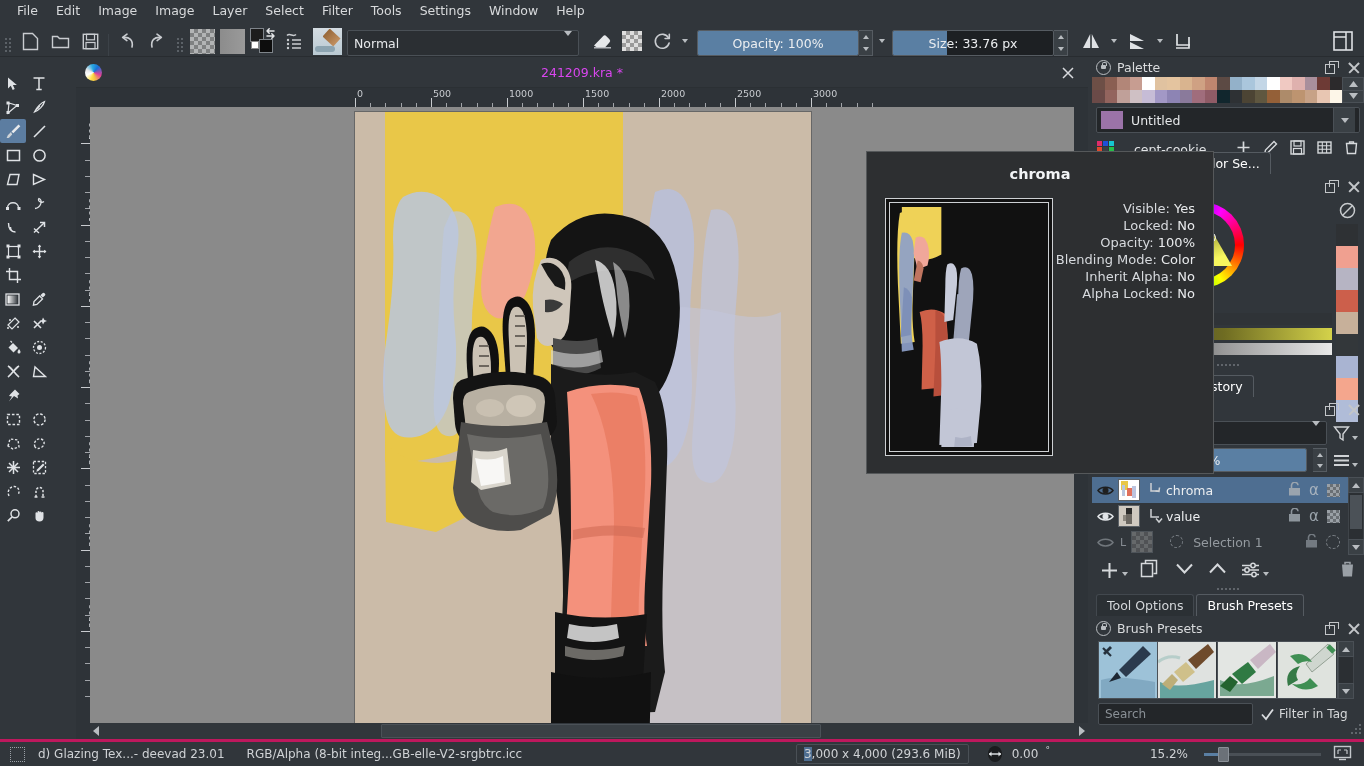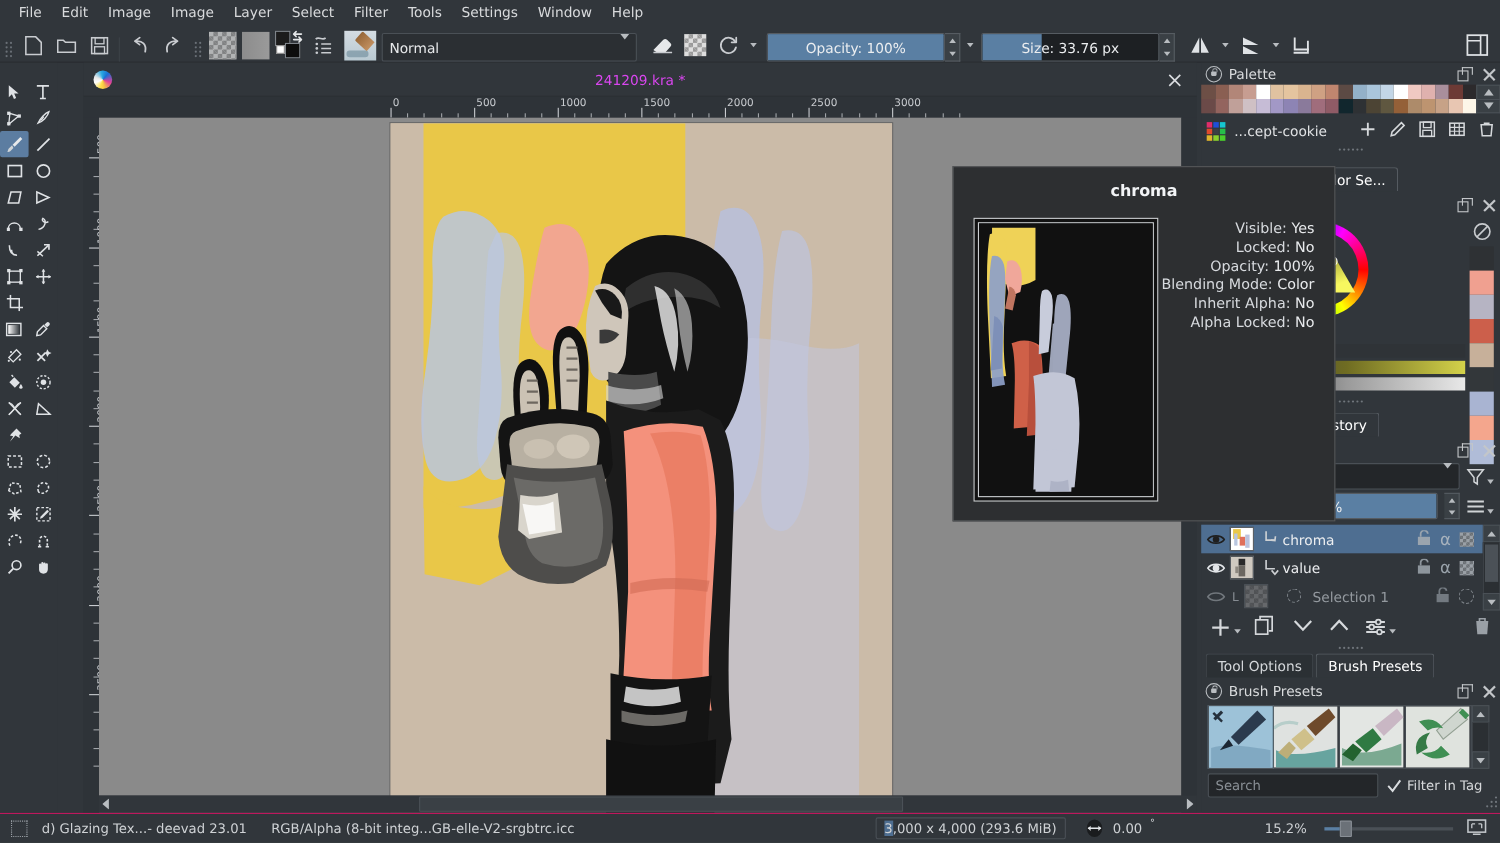--- a/index.html
+++ b/index.html
@@ -112,21 +112,21 @@
   .lr-icons{margin-left:auto;display:flex;gap:8px;align-items:center;padding-right:8px;}
   .lr-mini-ck{width:13px;height:13px;background-image:
       linear-gradient(45deg,#6a6f74 25%,transparent 25%,transparent 75%,#6a6f74 75%),
       linear-gradient(45deg,#6a6f74 25%,transparent 25%,transparent 75%,#6a6f74 75%);
     background-size:6px 6px;background-position:0 0,3px 3px;background-color:#9aa0a6;}
 
   .preset-tile{width:60px;height:58px;border:1px solid #4a5056;overflow:hidden;position:relative;}
   .search-box{height:22px;background:#232629;border:1px solid #4a5056;border-radius:2px;display:flex;align-items:center;padding:0 6px;color:#8a9096;font-size:12px;}
 
   
-  .statusbar{position:absolute;left:0;bottom:0;width:1364px;height:27px;background:#31363b;display:flex;align-items:center;border-top:1px solid #be185d;}
+  .statusbar{position:absolute;left:0;bottom:0;width:1364px;height:27px;background:#31363b;display:flex;align-items:center;border-top:3px solid #be185d;}
   .sb-txt{font-size:12px;color:#cfd2d5;white-space:nowrap;}
 
   
   .tooltip{position:absolute;left:866px;top:151px;width:348px;height:323px;background:#2d2f31;border:1px solid #55585a;z-index:50;}
   .tt-title{text-align:center;font-weight:bold;font-size:14.5px;color:#f2f4f6;margin-top:14px;}
   .tt-thumb{position:absolute;left:18px;top:46px;width:168px;height:258px;background:#121212;border:1px solid #cdd0d3;padding:3px;}
   .tt-thumb-in{width:100%;height:100%;border:1px solid #cdd0d3;position:relative;overflow:hidden;background:#111;}
   .tt-props{position:absolute;right:18px;top:48px;text-align:right;font-size:13px;line-height:17px;color:#e8eaec;}
 
   .lbl{color:#d7dade;}
@@ -801,20 +801,27 @@
                 <path d="M4.5 0 9 6H0z" fill="#b9bdc1"></path>
               </svg>
             </div>
           <div style="flex:1;background:#3a4045;border:1px solid #4a5056;border-top:none;display:flex;align-items:center;justify-content:center;">
               <svg width="9" height="6" viewBox="0 0 9 6">
                 <path d="M4.5 6 0 0h9z" fill="#b9bdc1"></path>
               </svg>
             </div>
         </div>
       </div>
+      <div class="pal-combo">
+        <span class="chip"></span>
+        <span class="nm">Untitled</span>
+        <span class="btn">
+            <span class="arrow-dn"></span>
+          </span>
+      </div>
       <div class="pal-row2">
         <span class="mini-pal">
           <i style="background:#e02c6a;display:block"></i>
             <i style="background:#1f4fd8;display:block"></i>
             <i style="background:#16c6d0;display:block"></i>
           <i style="background:#e04a2c;display:block"></i>
             <i style="background:#3a3f44;display:block"></i>
             <i style="background:#26c04a;display:block"></i>
           <i style="background:#e0b52c;display:block"></i>
             <i style="background:#8ad02c;display:block"></i>

